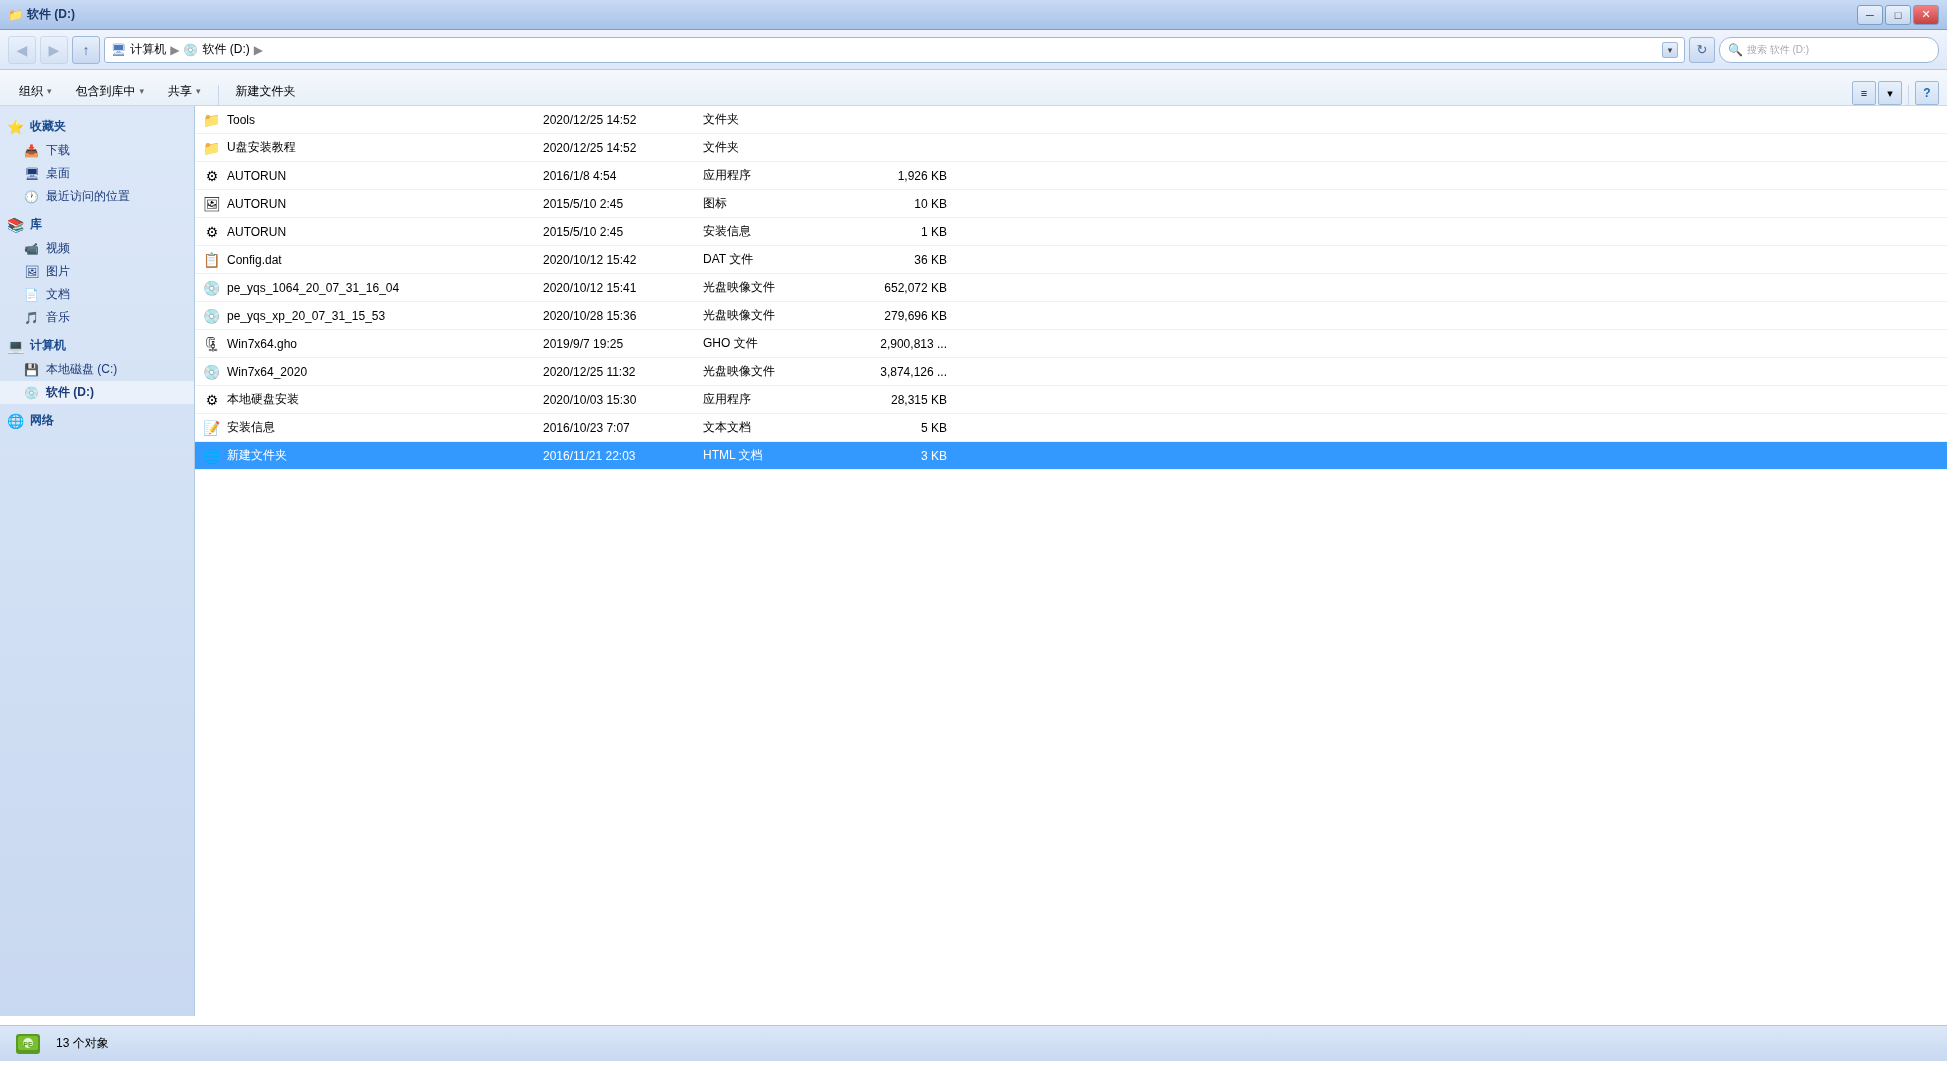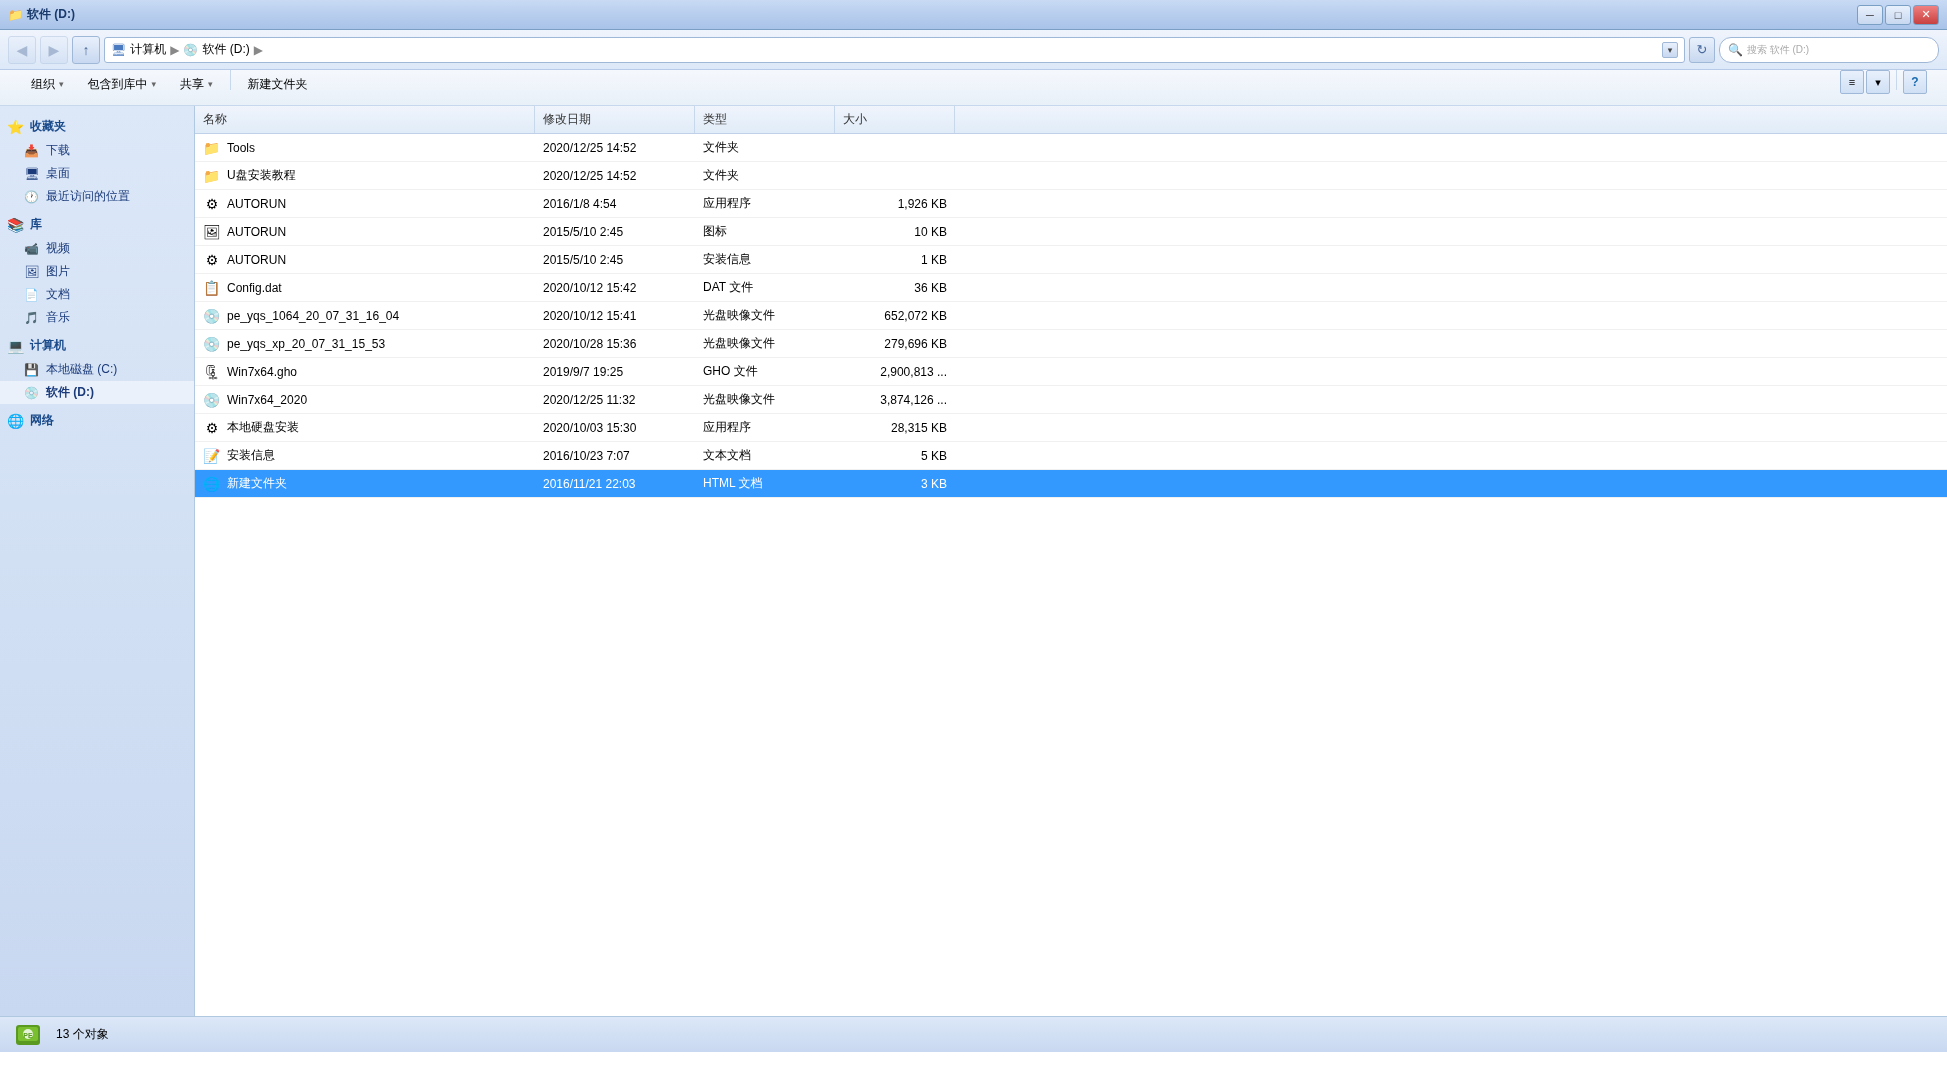--- a/index.html
+++ b/index.html
@@ -134,22 +134,22 @@
       font-size: 12px;
       color: #888;
     }
 
     
     .toolbar {
       height: 36px;
       background: linear-gradient(to bottom, #f5f8fd, #e8f0f8);
       border-bottom: 1px solid #c8d8ec;
       display: flex;
-      align-items: flex-start;
-      padding: 0 20px;
+      align-items: flex-end;
+      padding: 0 8px;
       gap: 2px;
     }
     .toolbar-btn {
       height: 28px;
       padding: 0 10px;
       background: transparent;
       border: 1px solid transparent;
       border-radius: 3px;
       cursor: pointer;
       display: flex;
@@ -338,20 +338,21 @@
 
     
     .statusbar {
       height: 36px;
       background: linear-gradient(to bottom, #dce8f8, #c8d8f0);
       border-top: 1px solid #b0c8e0;
       display: flex;
       align-items: center;
       padding: 0 12px;
       gap: 12px;
+      margin-top: 9px;
     }
     .status-icon {
       width: 32px;
       height: 32px;
       display: flex;
       align-items: center;
       justify-content: center;
     }
 
     
@@ -485,34 +486,20 @@
     <div class="sidebar-section">
       <div class="sidebar-header">
         <span class="sidebar-icon">🌐</span>
         <span>网络</span>
       </div>
     </div>
   </div>
 
   <div class="file-area">
 
-    <div class="col-headers">
-      <div class="col-header col-name">
-        <span>名称</span>
-      </div>
-      <div class="col-header col-date">
-        <span>修改日期</span>
-      </div>
-      <div class="col-header col-type">
-        <span>类型</span>
-      </div>
-      <div class="col-header col-size">
-        <span>大小</span>
-      </div>
-    </div>
 
     <div id="file-list">
         <div class="file-row">
     <div class="col-cell name-cell">
       <span class="file-icon">📁</span>
       <span>Tools</span>
     </div>
     <div class="col-cell date-cell">2020/12/25 14:52</div>
     <div class="col-cell type-cell">文件夹</div>
     <div class="col-cell size-cell"></div>

